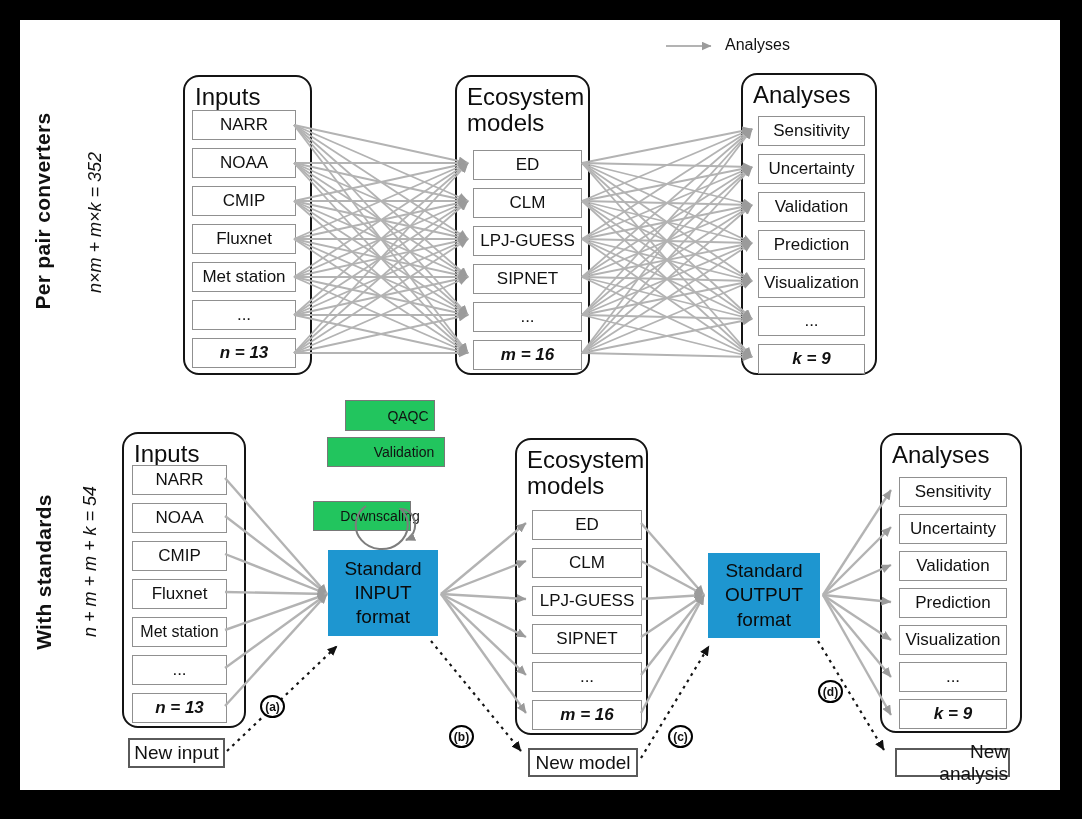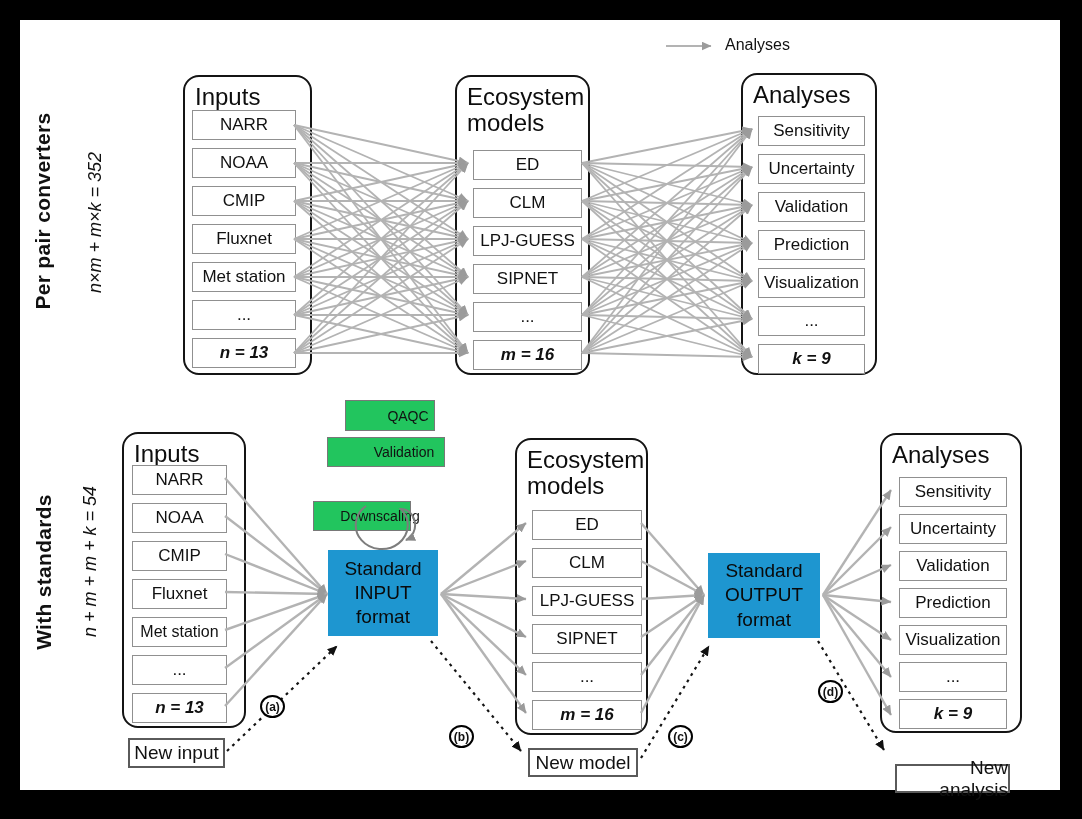--- a/index.html
+++ b/index.html
@@ -134,21 +134,21 @@
 
 <div class="stdbox" id="std-in" style="left: 328px; top: 550px; width: 110px; height: 86px; background: rgb(30, 150, 208);">Standard
 INPUT
 format</div>
 <div class="stdbox" id="std-out" style="left: 708px; top: 553px; width: 112px; height: 85px; background: rgb(30, 150, 208);">Standard
 OUTPUT
 format</div>
 
 <div class="newbox" style="left:128px;top:738px;width:97px;height:30px;">New input</div>
 <div class="newbox" style="left:528px;top:748px;width:110px;height:29px;">New model</div>
-<div class="newbox" style="left:895px;top:748px;width:115px;height:29px;margin-top:16px;">New analysis</div>
+<div class="newbox" style="left:895px;top:748px;width:115px;height:29px;">New analysis</div>
 
 <div class="mark" style="left:260px;top:695px;">(a)</div>
 <div class="mark" style="left:449px;top:725px;">(b)</div>
 <div class="mark" style="left:668px;top:725px;">(c)</div>
 <div class="mark" style="left:818px;top:680px;">(d)</div>
 
 <svg class="arrow-layer" width="1082" height="819" viewBox="0 0 1082 819">
   <defs>
     <marker id="mg" markerUnits="userSpaceOnUse" markerWidth="11" markerHeight="9" refX="9.5" refY="4.5" orient="auto">
       <path d="M0,0 L10,4.5 L0,9 Z" fill="#9b9b9b"></path>

